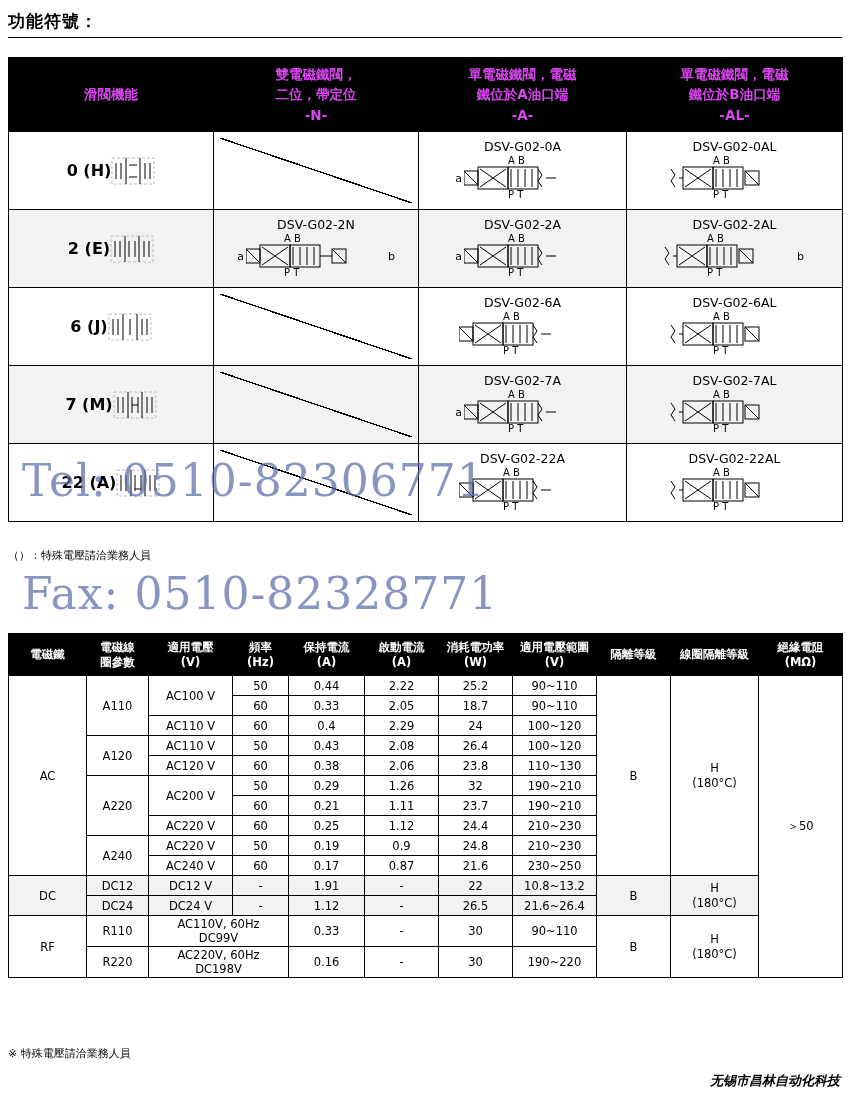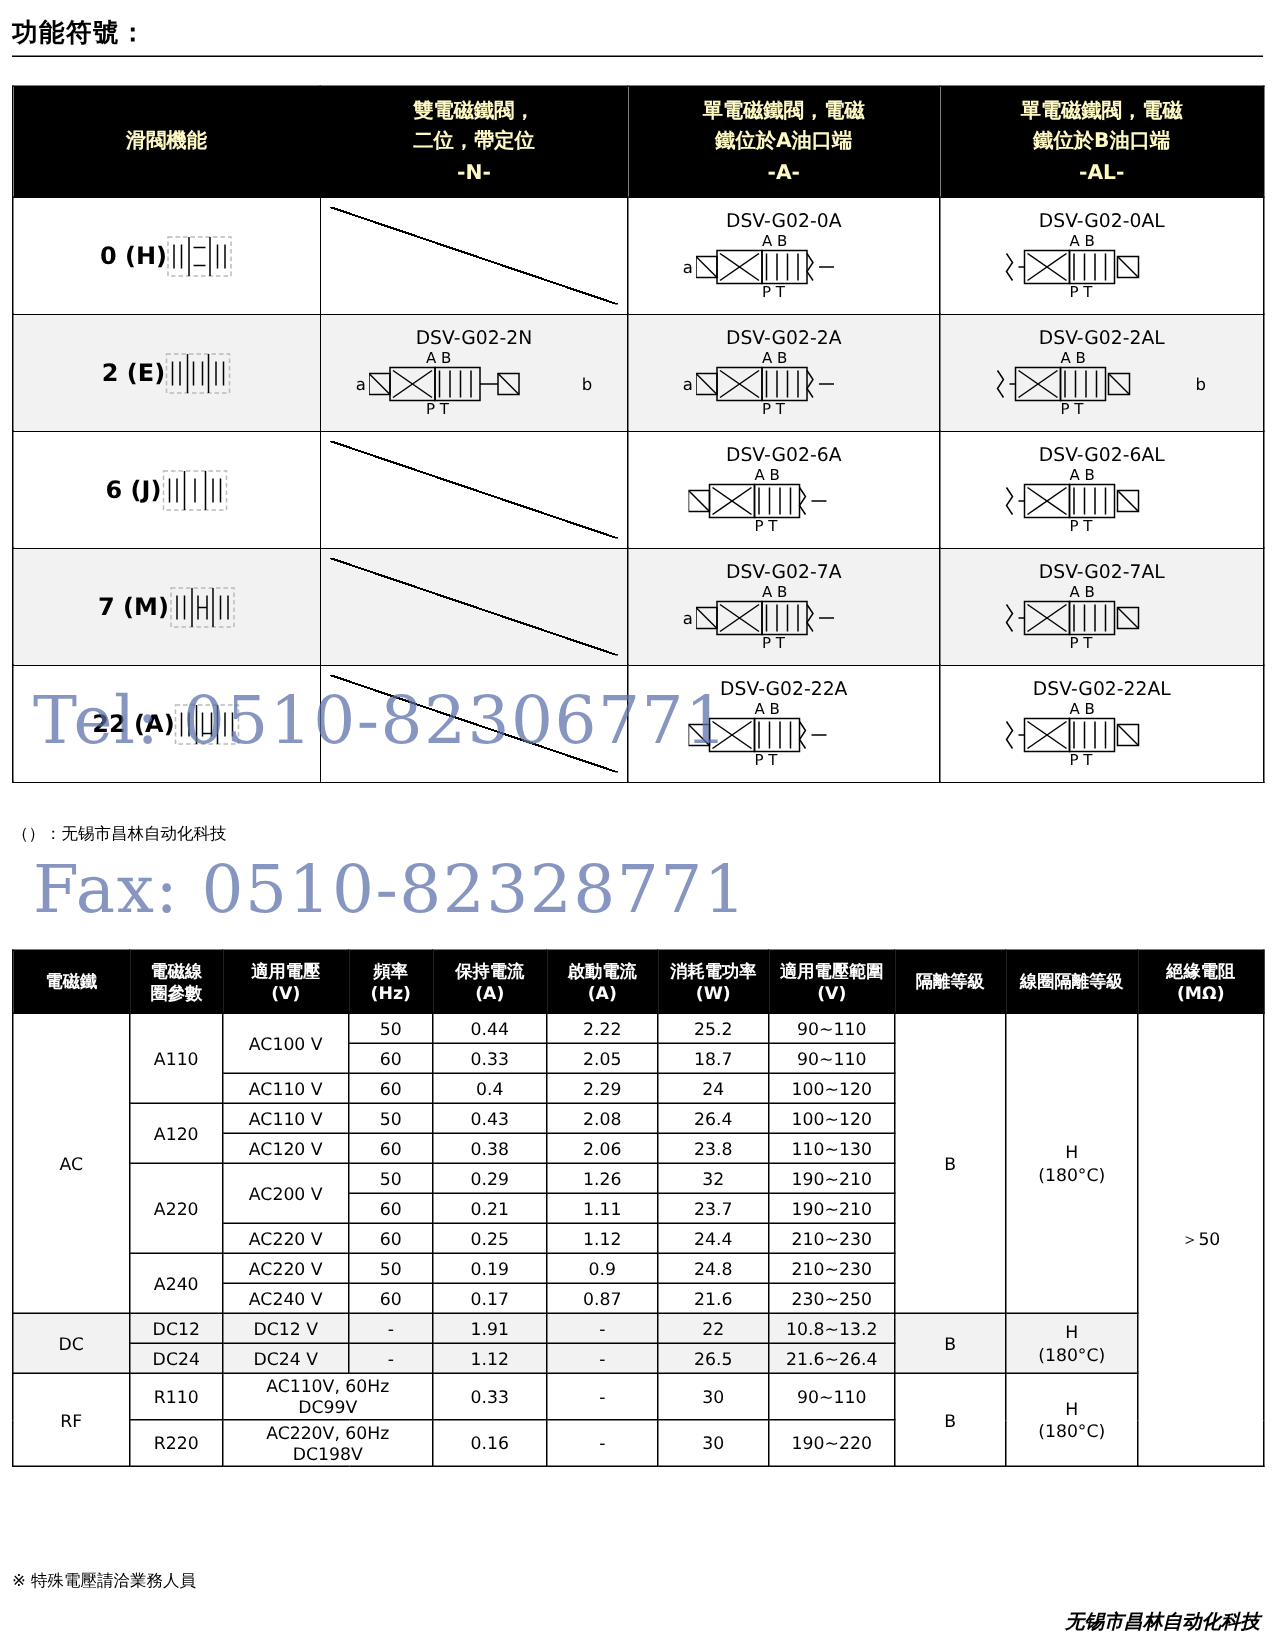--- a/index.html
+++ b/index.html
@@ -33,21 +33,21 @@
     border-collapse: collapse;
     table-layout: fixed;
   }
   #fn-table th, #fn-table td {
     border: 1px solid #000;
     vertical-align: middle;
     text-align: center;
     position: relative;
   }
   #fn-table thead th {
-    background: #000; color: #fef9c3;
+    background: #000; color: #d946ef;
     font-size: 13.5px; font-weight: bold;
     height: 74px; line-height: 1.5;
     padding: 2px 4px;
   }
   #fn-table tbody td { height: 78px; background: #fff; }
   #fn-table tbody tr.alt td { background: #f2f2f2; }
   .fn-name {
     font-size: 16px; font-weight: bold;
   }
   .fn-cell-left {
@@ -502,21 +502,21 @@
                 <line x1="76" y1="16" x2="90" y2="30" stroke="#000"></line>
                 <text x="44" y="43" font-size="10" font-family="DejaVu Sans">P  T</text>
               </svg>
             </span>
           </div>
         </td>
       </tr>
     </tbody>
   </table>
 
-  <div class="note-small" id="note-a">（）：无锡市昌林自动化科技</div>
+  <div class="note-small" id="note-a">（）：特殊電壓請洽業務人員</div>
 
 
   <table id="spec-table">
     <colgroup>
       <col style="width:78px">
       <col style="width:62px">
       <col style="width:84px">
       <col style="width:56px">
       <col style="width:76px">
       <col style="width:74px">

